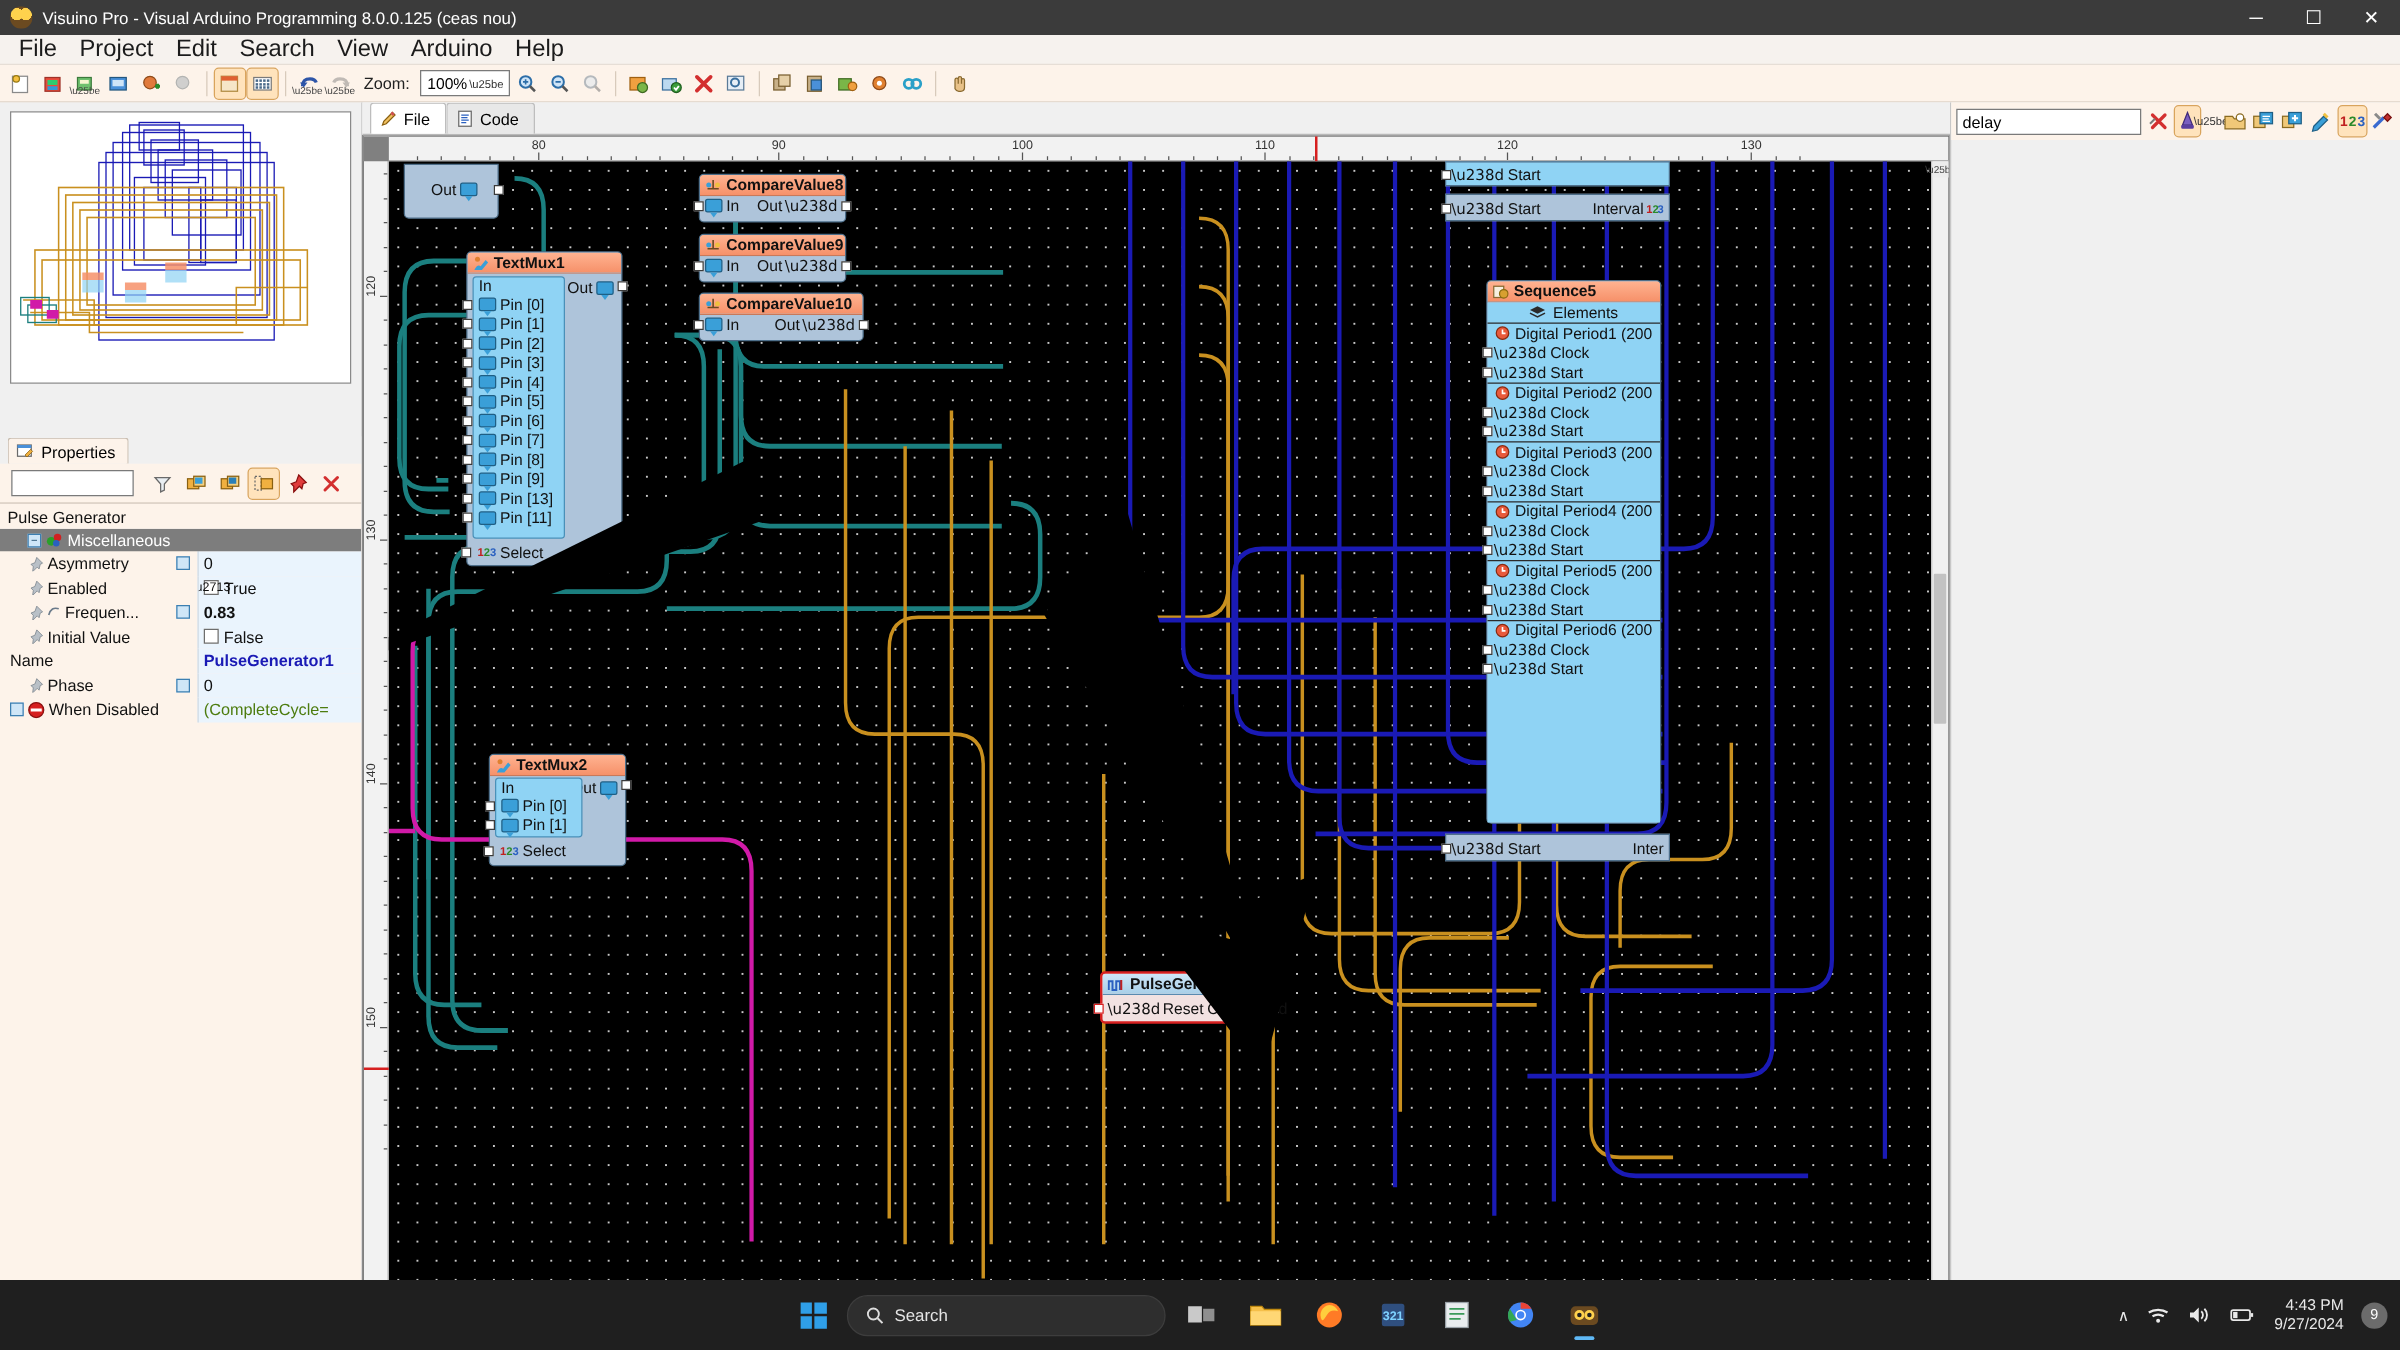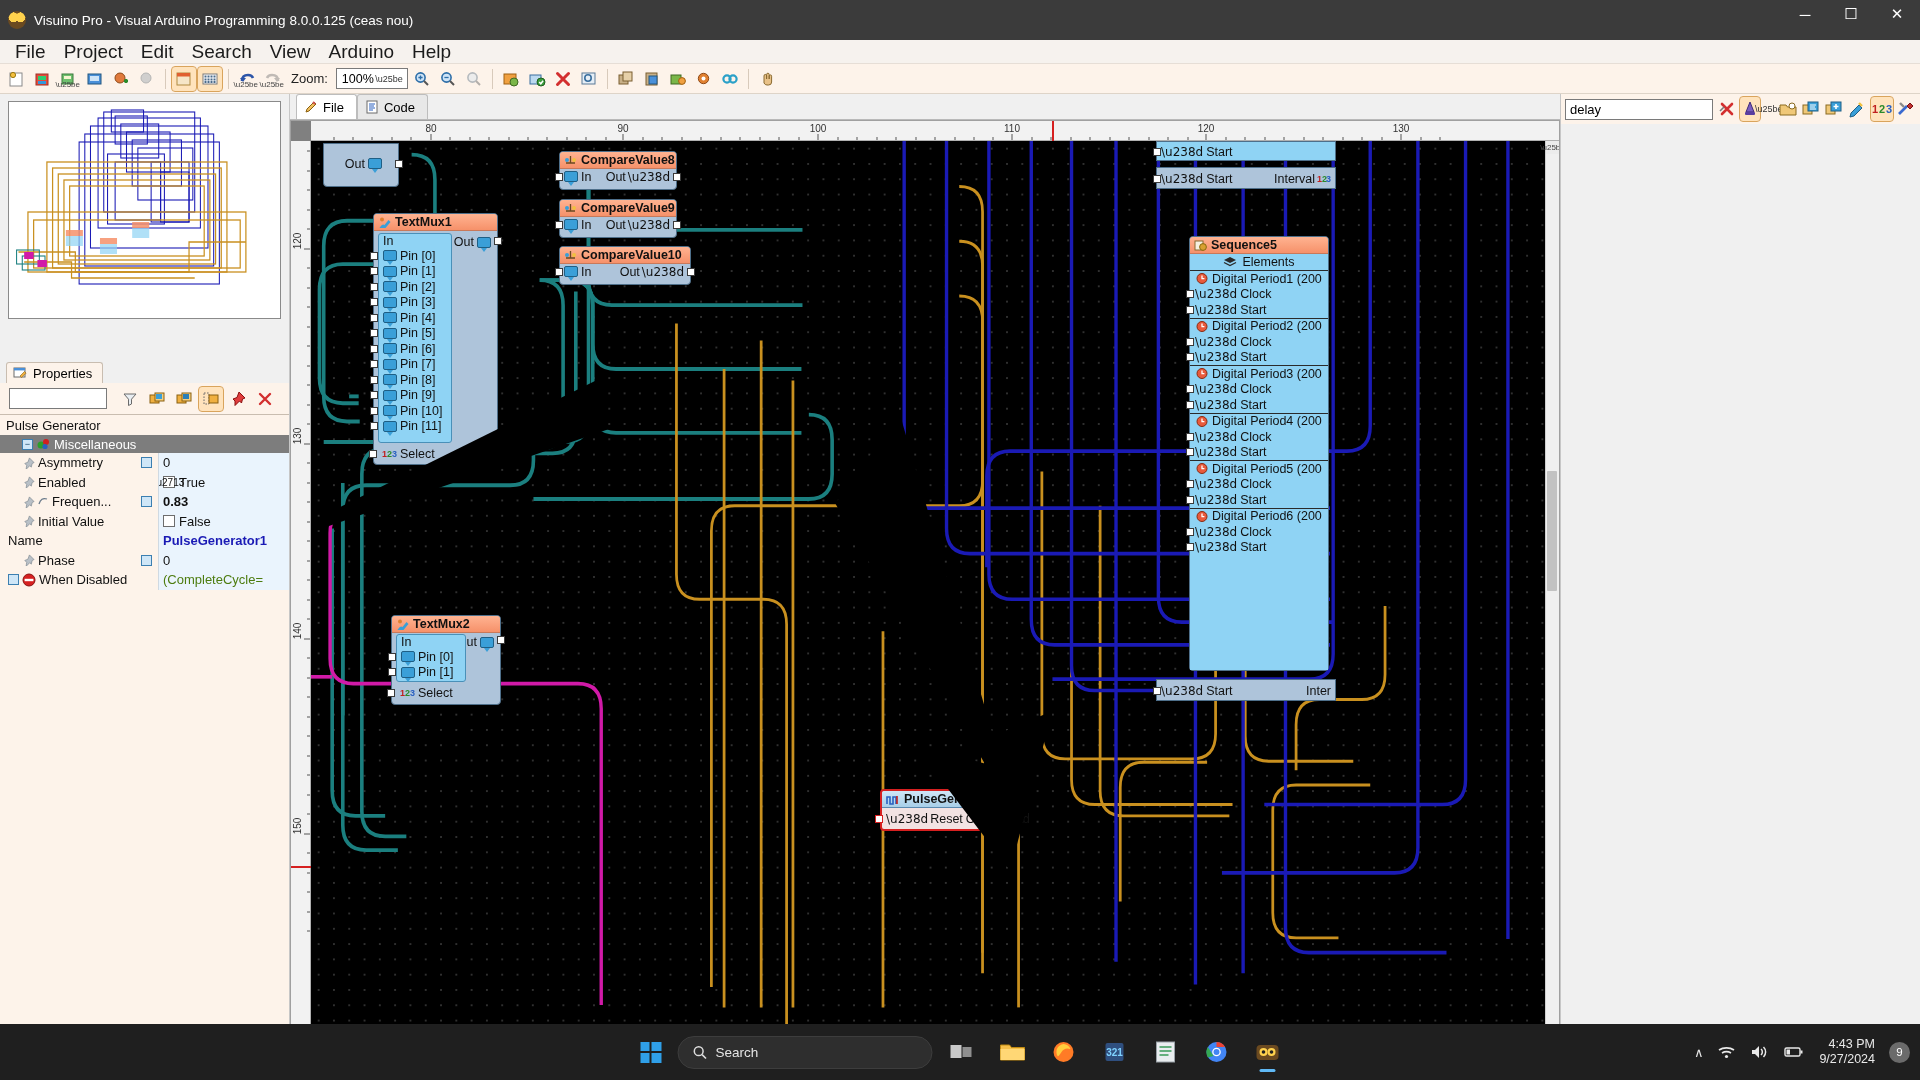--- a/index.html
+++ b/index.html
@@ -7,21 +7,21 @@
   body {
     width:1920px; height:1080px; overflow:hidden;
     font-family:"Liberation Sans", sans-serif;
     font-size:13px; background:#f0f0f0;
     -webkit-font-smoothing:antialiased;
   }
   .app { position:relative; width:1920px; height:1080px; }
 
   
   .titlebar {
-    height:40px; background:#3b3b3b; color:#ffffff;
+    height:28px; background:#3b3b3b; color:#ffffff;
     display:flex; align-items:center; padding-left:8px;
     font-size:13.5px; position:relative;
   }
   .titlebar .app-icon {
     width:18px; height:18px; margin-right:8px;
     background:radial-gradient(circle at 30% 35%, #ffd24d 0 28%, transparent 29%),
                radial-gradient(circle at 70% 35%, #ffd24d 0 28%, transparent 29%),
                #6b4a20;
     border-radius:50%;
     display:inline-block;
@@ -838,21 +838,21 @@
                     <span>Pin [8]</span>
                   </div>
                 <div class="pinrow" style="position:relative">
                     <span class="port left" style="left:-9px"></span>
                     <span class="bubble"></span>
                     <span>Pin [9]</span>
                   </div>
                 <div class="pinrow" style="position:relative">
                     <span class="port left" style="left:-9px"></span>
                     <span class="bubble"></span>
-                    <span>Pin [10]</span>
+                    <span>Pin [13]</span>
                   </div>
                 <div class="pinrow" style="position:relative">
                     <span class="port left" style="left:-9px"></span>
                     <span class="bubble"></span>
                     <span>Pin [11]</span>
                   </div>
               </div>
               <div class="pinrow" style="position:absolute;left:4px;top:215px">
                 <span class="port left" style="left:-9px"></span>
                 <svg width="15" height="11" viewBox="0 0 15 11">

